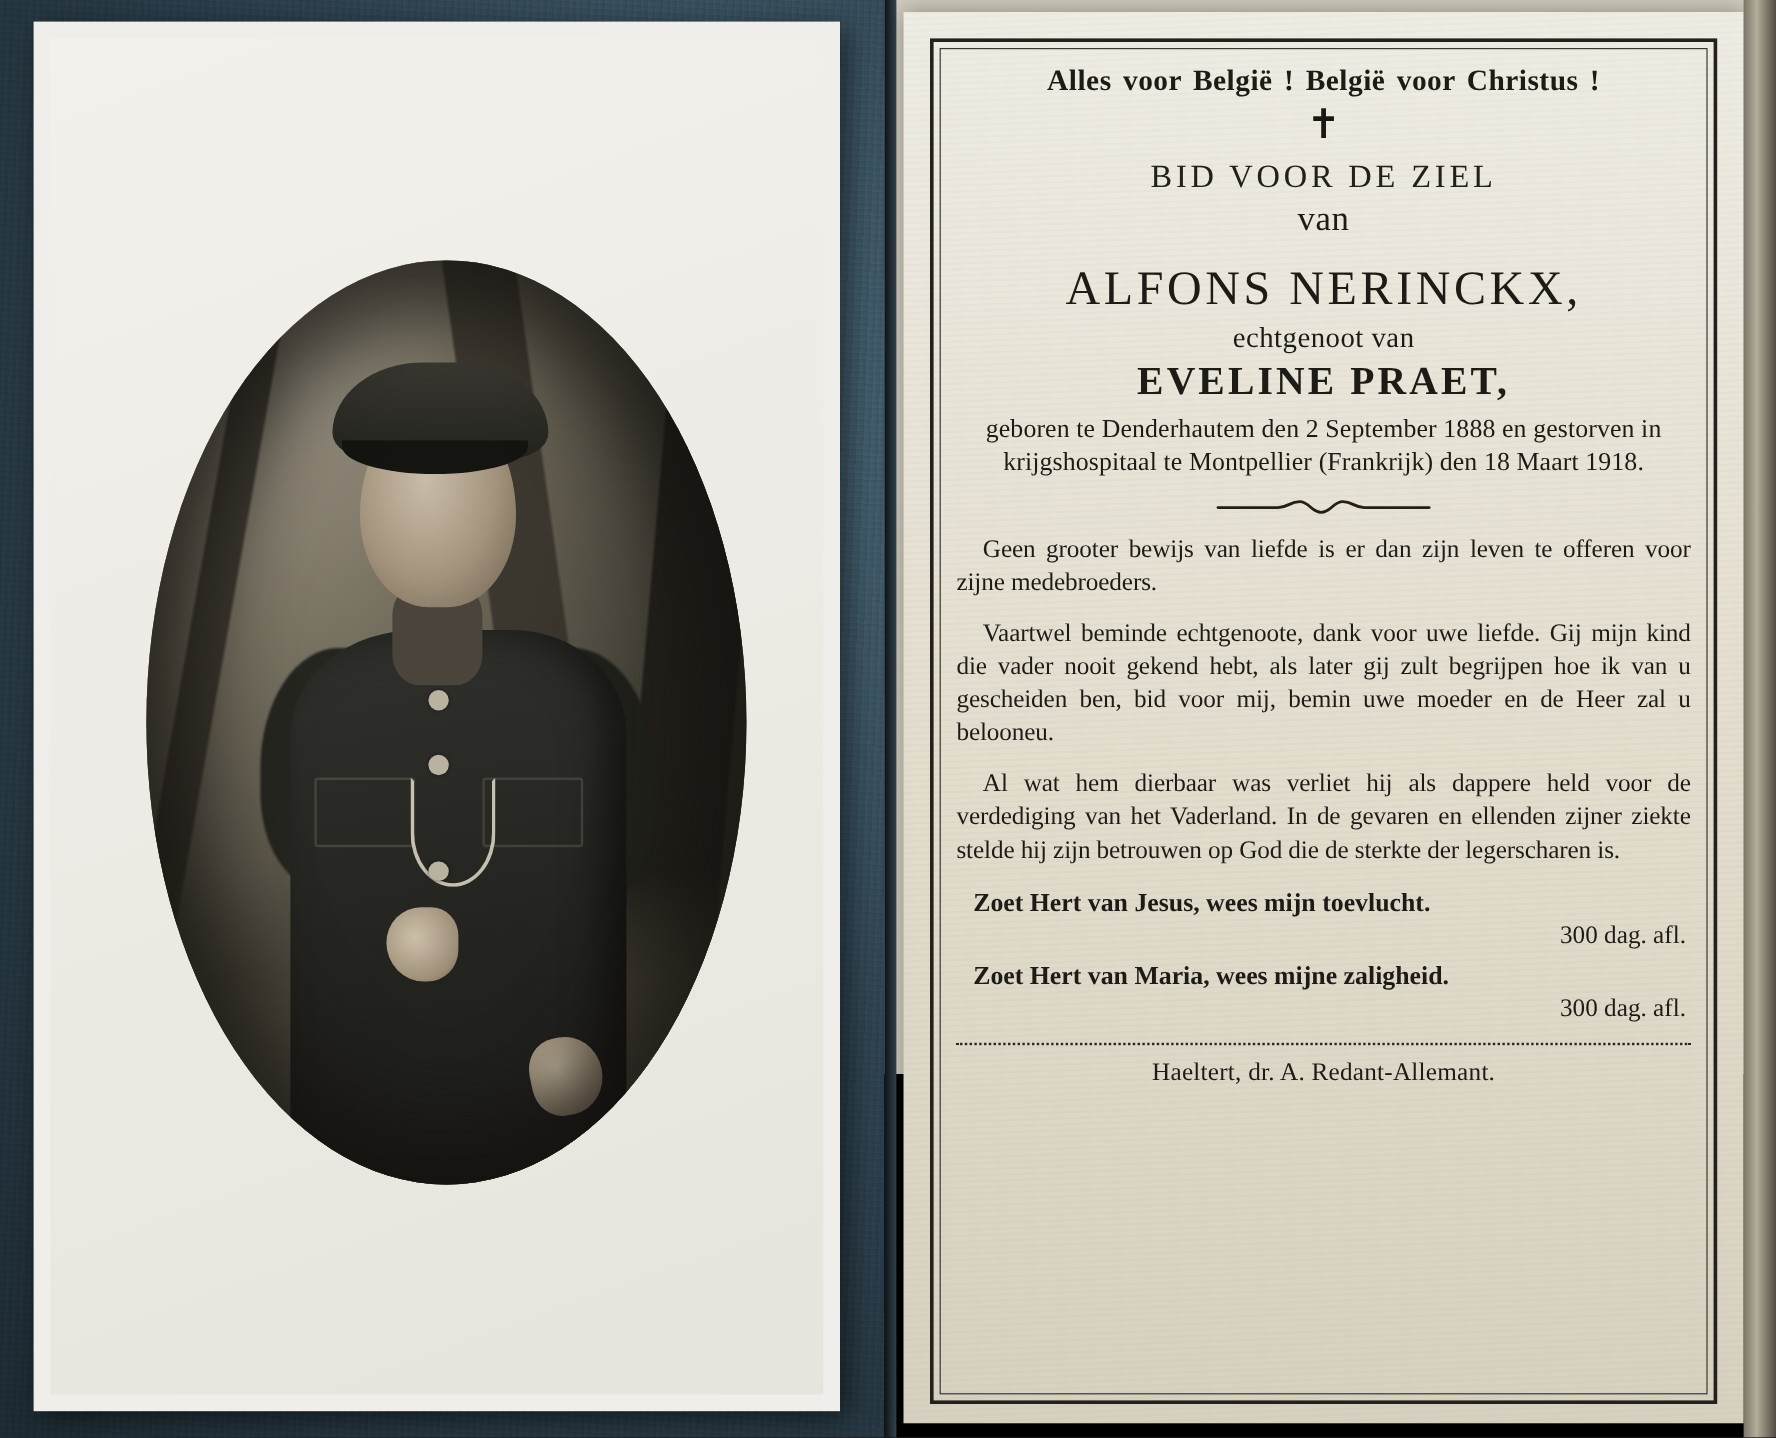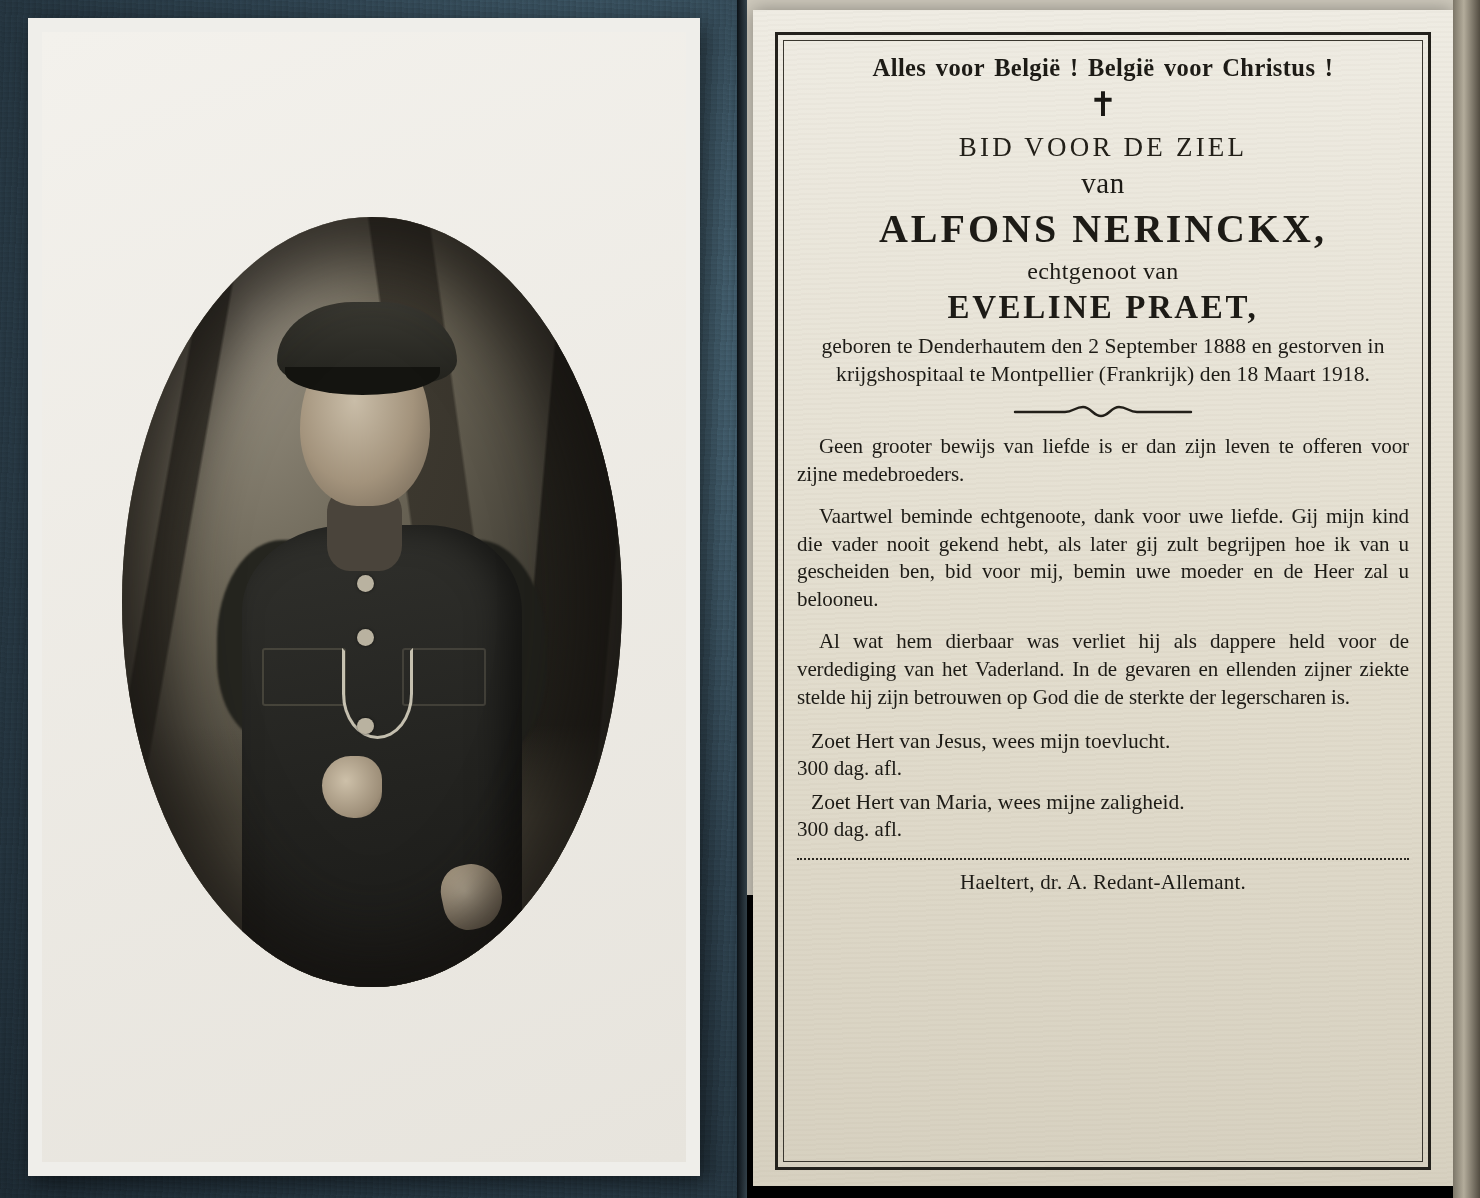--- a/index.html
+++ b/index.html
@@ -317,23 +317,23 @@
     margin: 6px 0 2px;
     color: #232019;
   }
   .van {
     font-size: 29px;
     margin: 4px 0 2px;
     letter-spacing: 0.5px;
   }
   .name {
     font-size: 40px;
-    font-weight: bold;
+    font-weight: normal;
     letter-spacing: 3px;
-    margin: 5px 0 4px;
+    margin: 16px 0 4px;
   }
   .spouse-label {
     font-size: 24px;
     margin: 6px 0 2px;
     letter-spacing: 0.4px;
   }
   .spouse-name {
     font-size: 33px;
     font-weight: bold;
     letter-spacing: 2.6px;
@@ -363,24 +363,25 @@
     letter-spacing: -0.1px;
   }
   .invocations {
     margin-top: 16px;
   }
   .invocation {
     font-size: 21.5px;
     text-align: left;
     text-indent: 14px;
     line-height: 1.3;
+    font-weight: bold;
   }
   .indulgence {
     font-size: 21px;
-    text-align: left;
+    text-align: right;
     margin: 0 0 8px;
     padding-right: 4px;
   }
   .dotted {
     margin: 16px 0 10px;
     border-top: 2px dotted #2a2720;
     height: 0;
   }
   .printer {
     font-size: 21px;

